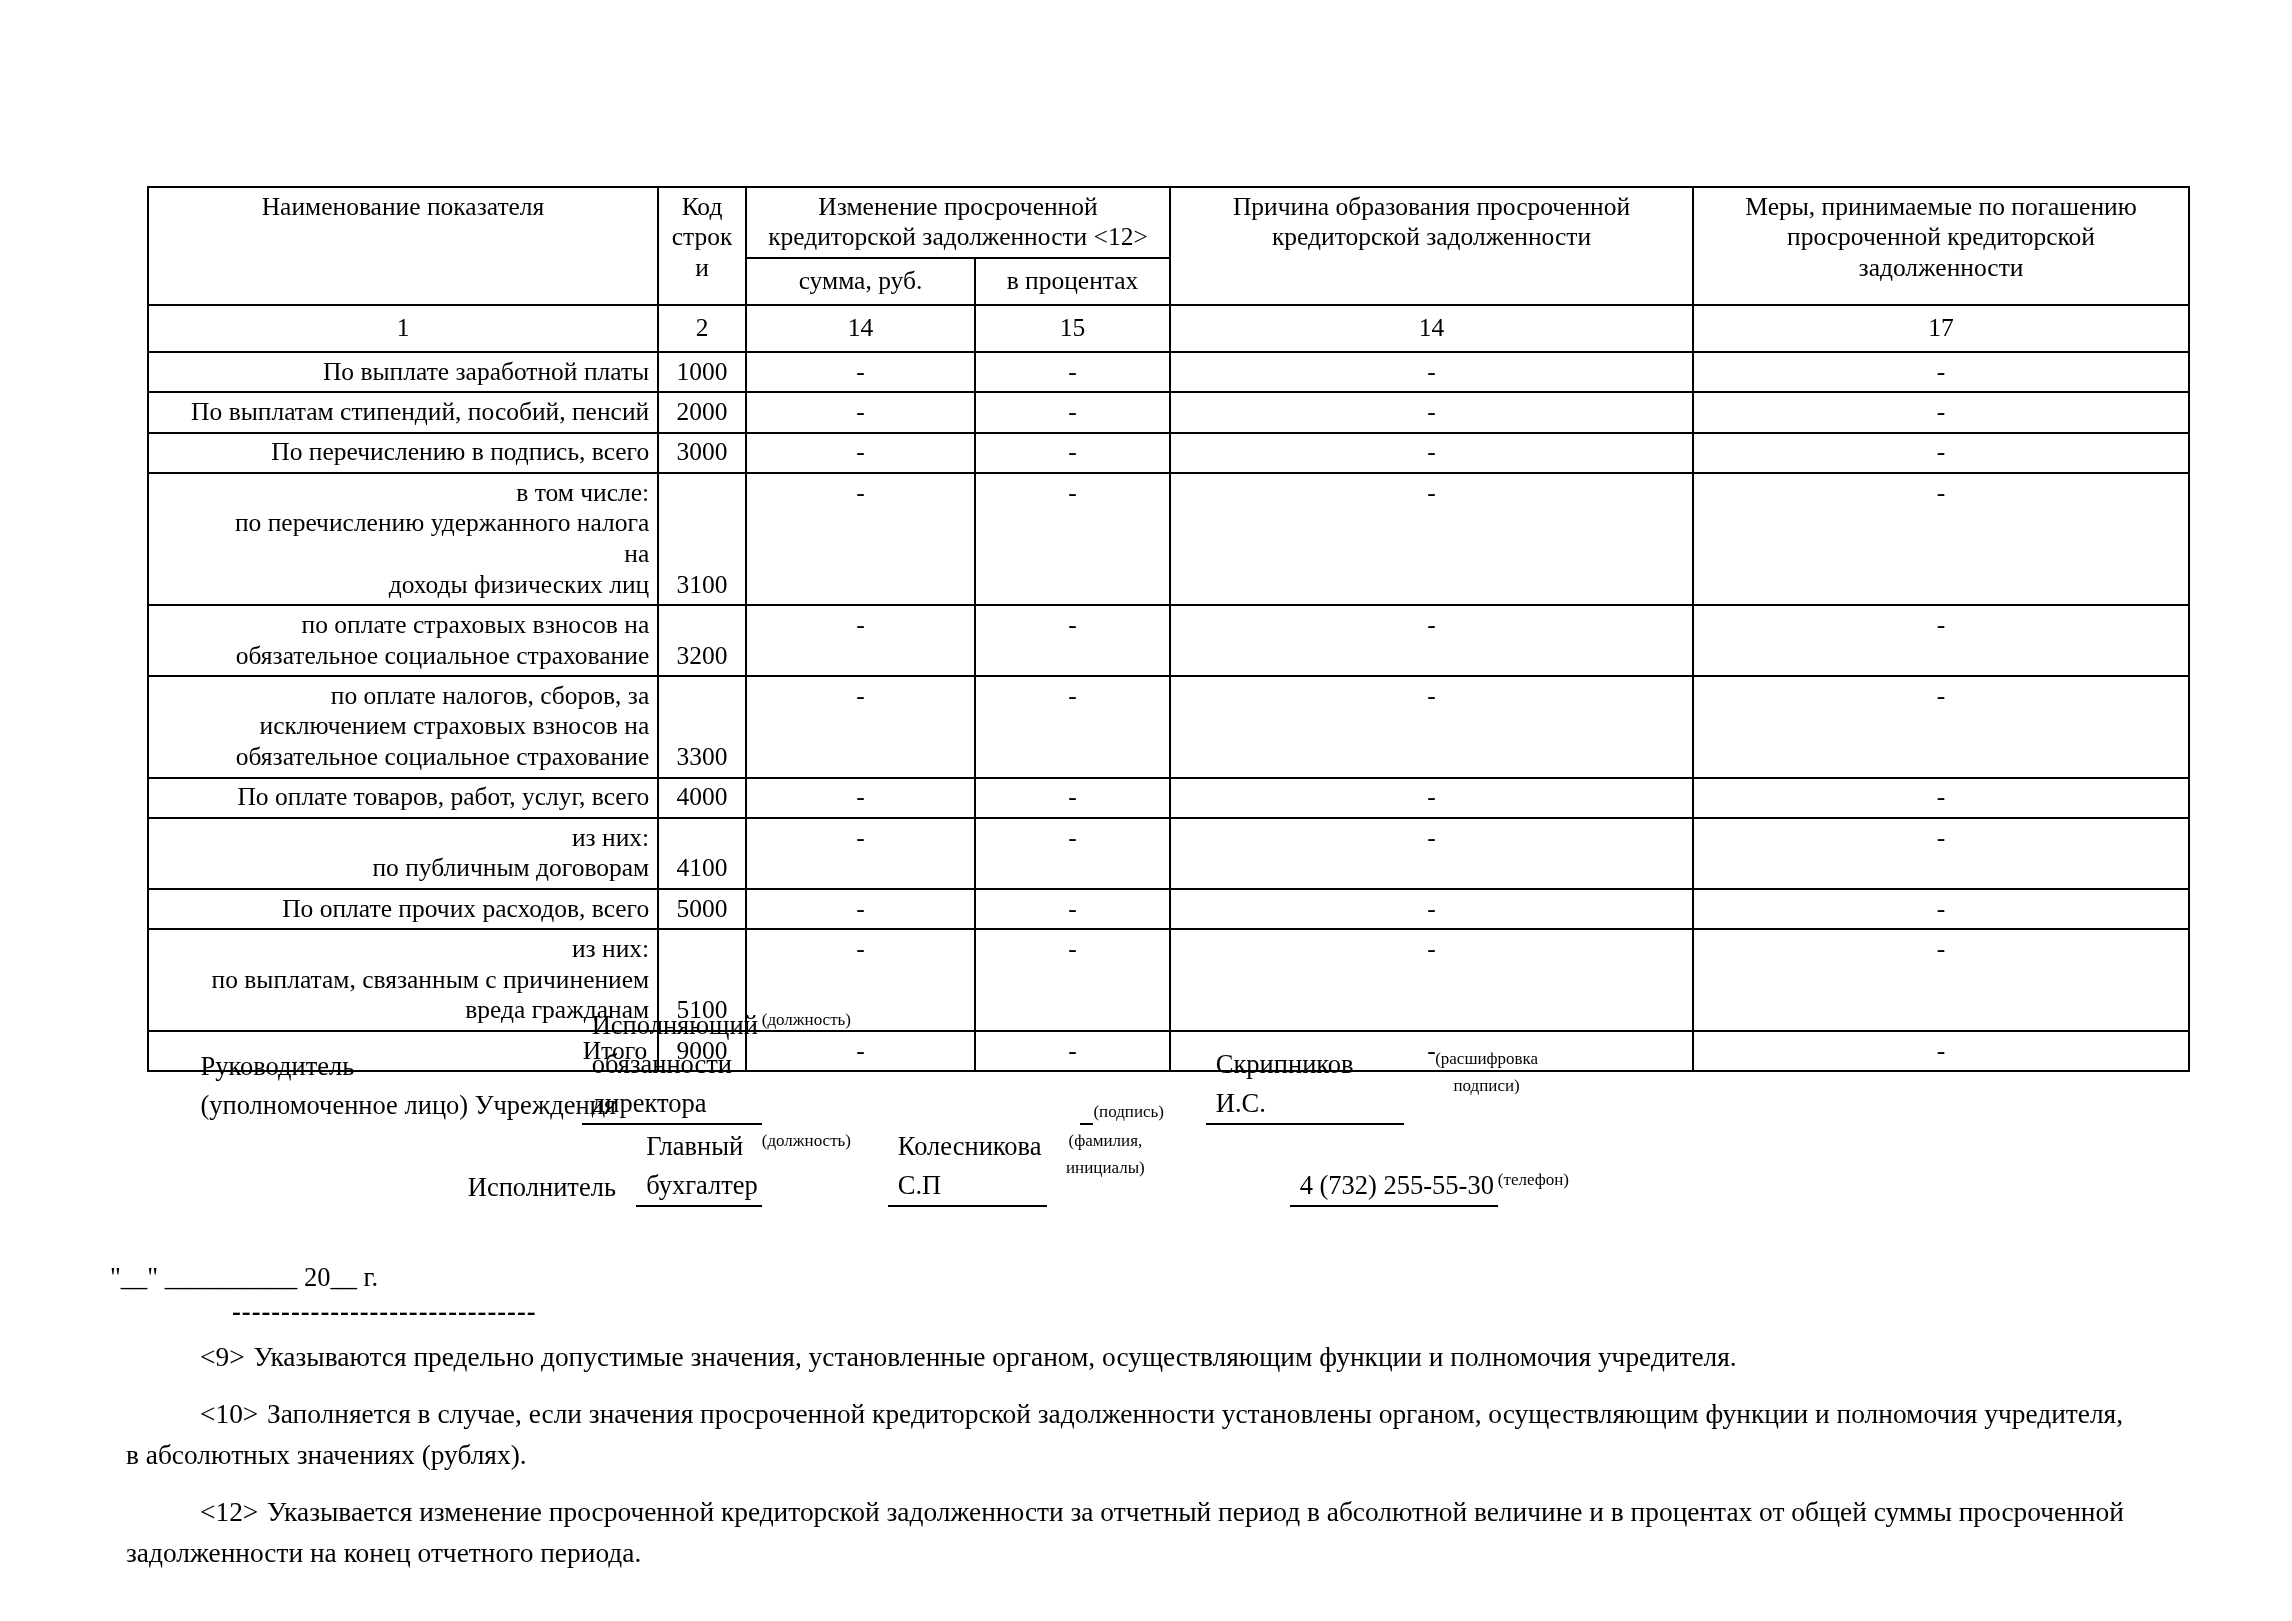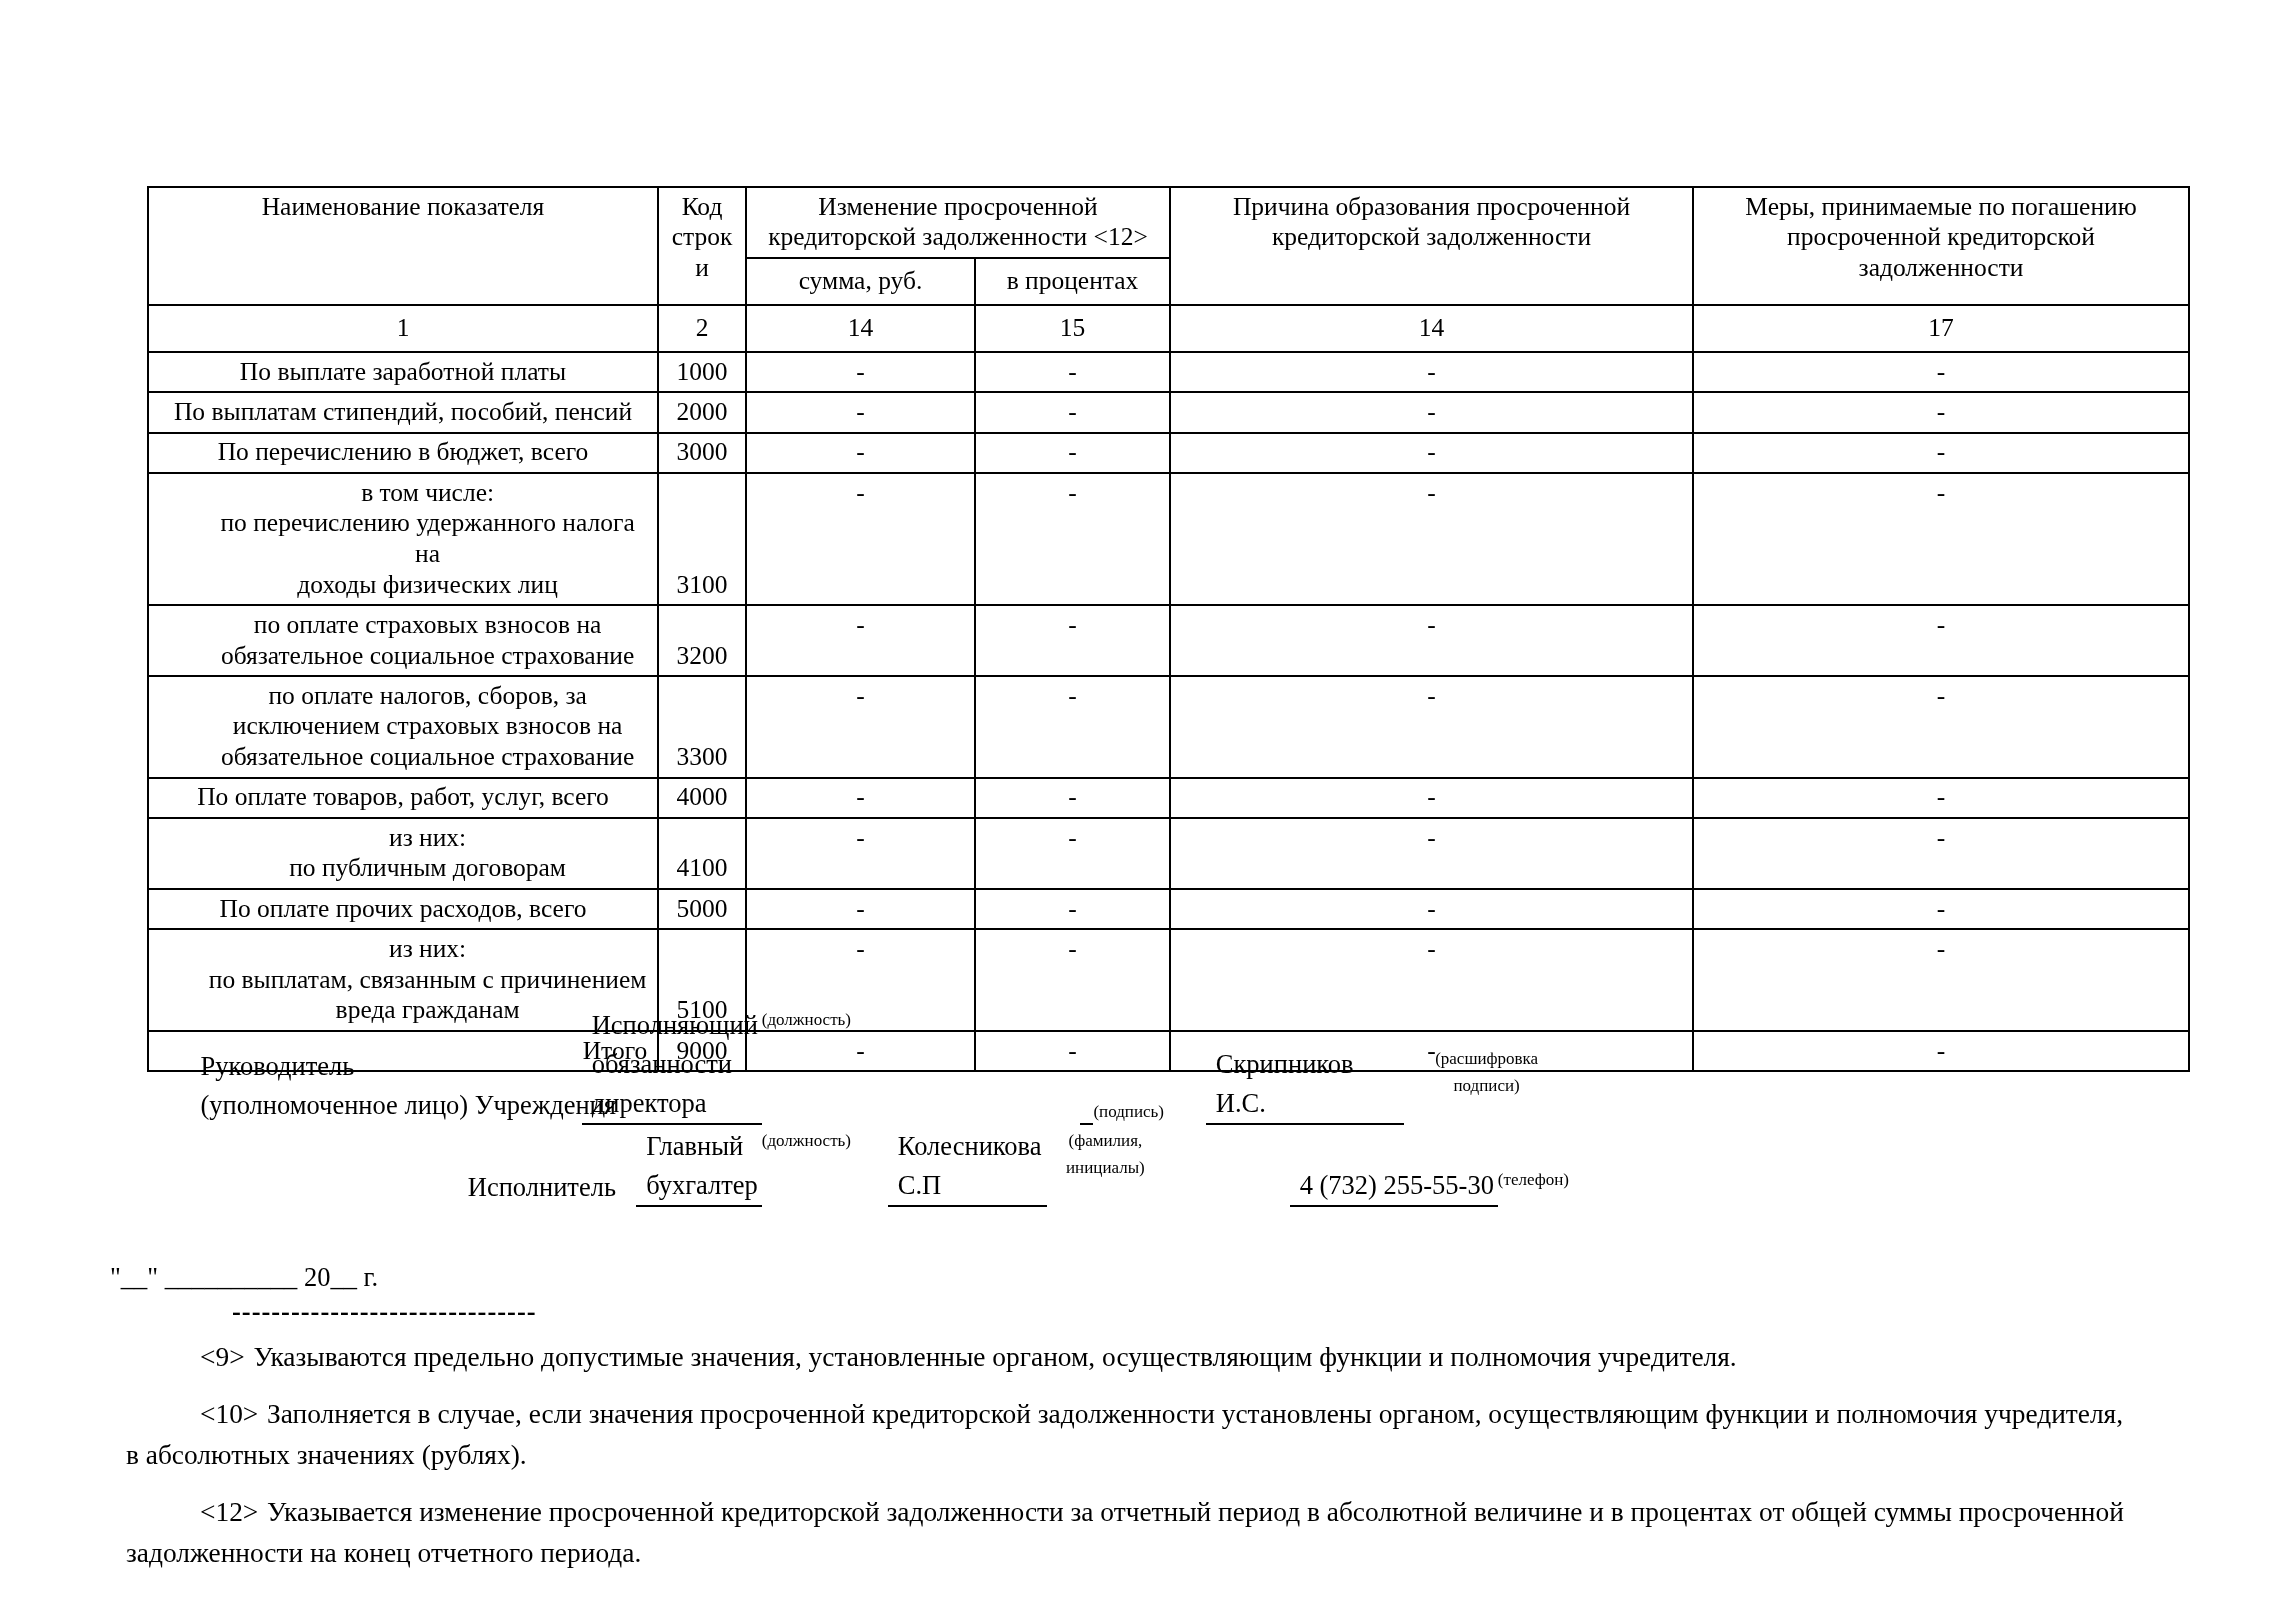--- a/index.html
+++ b/index.html
@@ -10,21 +10,21 @@
   .pre { white-space:pre-line; }
 
   
   table.tbl {
     position:absolute; left:147px; top:186px;
     border-collapse:collapse; table-layout:fixed; width:2042px;
     font-size:25.5px; line-height:1.2; border:2.9px solid #000;
   }
   .tbl th, .tbl td { border:2px solid #000; padding:3.9px 7.8px; font-weight:normal; }
   .tbl th { text-align:center; vertical-align:top; }
-  .tbl td.name-cell { text-align:center; vertical-align:top; }
+  .tbl td.name-cell { text-align:right; vertical-align:top; }
   .tbl td.name-cell.indent { padding-left:57px; }
   .tbl td.name-cell.total { text-align:right; padding-right:9.8px; vertical-align:middle; }
   .tbl td.code-cell { text-align:center; vertical-align:bottom; }
   .tbl td.dash-cell { text-align:center; vertical-align:top; }
   .tbl tr.nums td { text-align:center; vertical-align:middle; height:41px; padding:2px; }
   .tbl tr.subhdr th { height:37px; vertical-align:middle; }
 
   
   .sig { position:absolute; left:110px; top:1006px; font-size:26.5px; line-height:39px; }
   .sig-grid { display:grid; grid-template-columns:506px 235px 37px 276px 42px 363px; align-items:end; }
@@ -89,21 +89,21 @@
   </tr>
   <tr>
     <td class="name-cell pre">По выплатам стипендий, пособий, пенсий</td>
     <td class="code-cell">2000</td>
     <td class="dash-cell">-</td>
     <td class="dash-cell">-</td>
     <td class="dash-cell">-</td>
     <td class="dash-cell">-</td>
   </tr>
   <tr>
-    <td class="name-cell pre">По перечислению в бюджет, всего</td>
+    <td class="name-cell pre">По перечислению в подпись, всего</td>
     <td class="code-cell">3000</td>
     <td class="dash-cell">-</td>
     <td class="dash-cell">-</td>
     <td class="dash-cell">-</td>
     <td class="dash-cell">-</td>
   </tr>
   <tr>
     <td class="name-cell indent pre">в том числе:
 по перечислению удержанного налога на
 доходы физических лиц</td>

